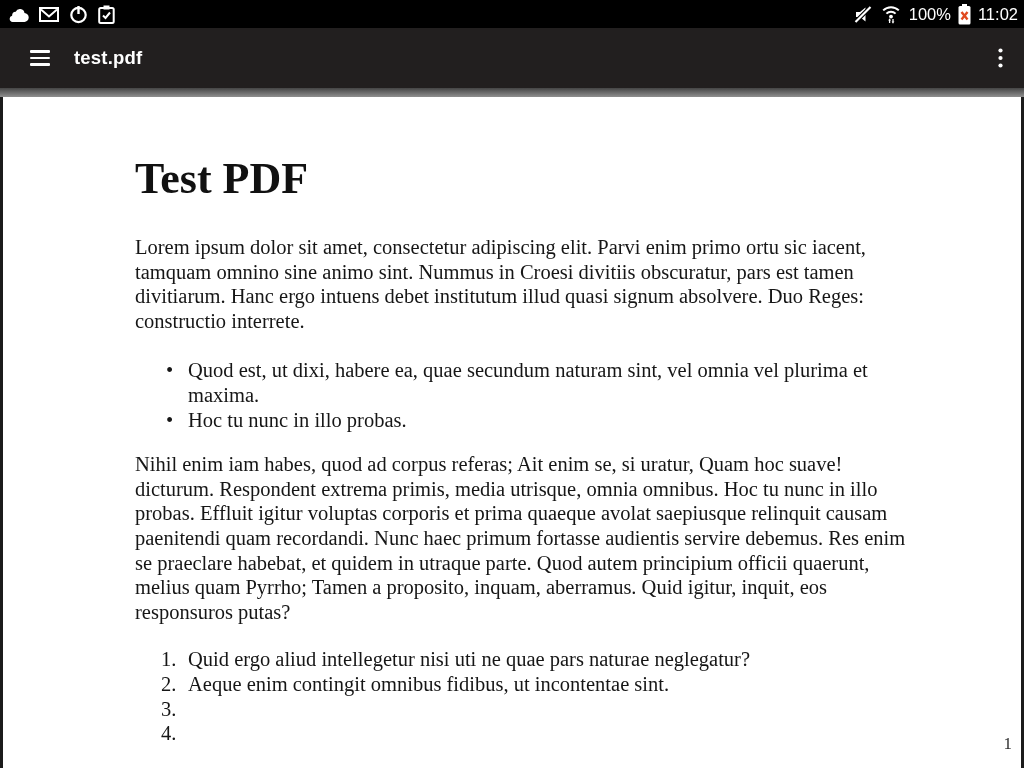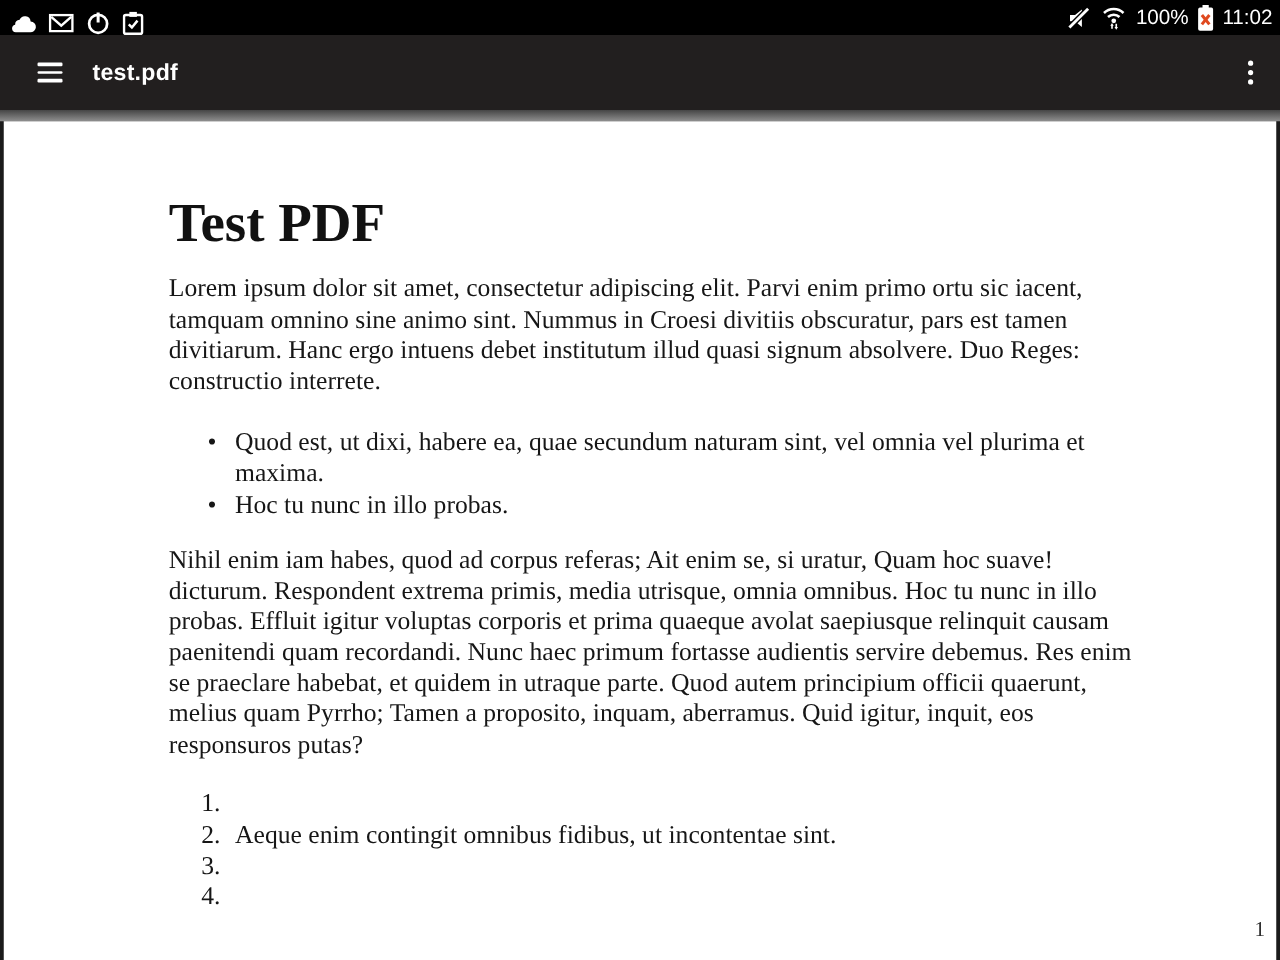--- a/index.html
+++ b/index.html
@@ -10,21 +10,21 @@
     overflow: hidden;
     position: relative;
   }
 
   
   .status-bar {
     height: 28px;
     background: #000;
     color: #fff;
     display: flex;
-    align-items: flex-end;
+    align-items: center;
     padding: 0 6px 0 8px;
   }
   .sb-left { display: flex; align-items: center; gap: 10px; }
   .sb-spacer { flex: 1; }
   .sb-right { display: flex; align-items: center; gap: 7px; font-size: 16.5px; }
   .sb-right .sb-text { line-height: 28px; }
   .icon svg { display: block; }
 
   
   .app-bar {
@@ -87,21 +87,21 @@
     line-height: 24.6px;
   }
   .doc-title {
     margin-top: 57px;
     font-size: 44px;
     line-height: 49px;
     font-weight: bold;
     color: #111;
   }
   .para { white-space: pre; }
-  .para-1 { margin-top: 16px; }
+  .para-1 { margin-top: 32px; }
   .para-2 { margin-top: 20px; font-family: Liberation Serif, serif; }
   .blist { margin-top: 25px; list-style: none; }
   .nlist { margin-top: 23px; list-style: none; }
   .li-row { display: flex; }
   .b-marker { margin-left: 31px; width: 22px; flex: none; }
   .n-marker { margin-left: 26px; width: 27px; flex: none; }
   .li-text { white-space: pre; }
   .page-number {
     position: absolute;
     top: 637px;
@@ -219,20 +219,21 @@
 dicturum. Respondent extrema primis, media utrisque, omnia omnibus. Hoc tu nunc in illo
 probas. Effluit igitur voluptas corporis et prima quaeque avolat saepiusque relinquit causam
 paenitendi quam recordandi. Nunc haec primum fortasse audientis servire debemus. Res enim
 se praeclare habebat, et quidem in utraque parte. Quod autem principium officii quaerunt,
 melius quam Pyrrho; Tamen a proposito, inquam, aberramus. Quid igitur, inquit, eos
 responsuros putas?</p>
 
       <ol class="nlist">
         <li class="li-row">
           <span class="n-marker">1.</span>
+          <span class="li-text">Quid ergo aliud intellegetur nisi uti ne quae pars naturae neglegatur?</span>
         </li>
         <li class="li-row">
           <span class="n-marker">2.</span>
           <span class="li-text">Aeque enim contingit omnibus fidibus, ut incontentae sint.</span>
         </li>
         <li class="li-row">
           <span class="n-marker">3.</span>
         </li>
         <li class="li-row">
           <span class="n-marker">4.</span>

